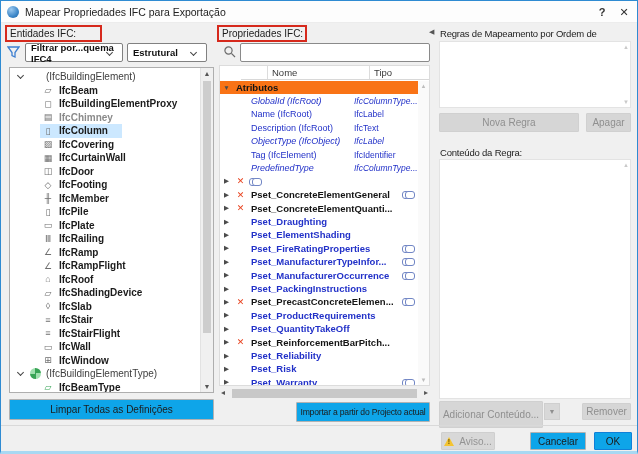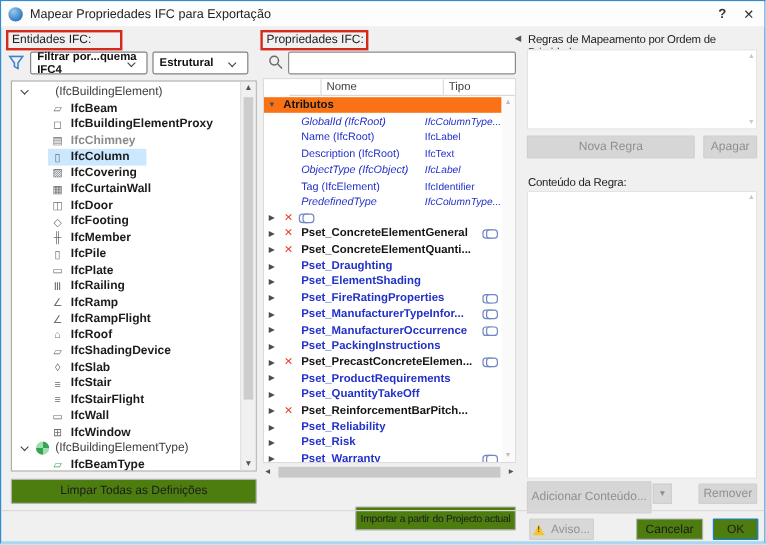--- a/index.html
+++ b/index.html
@@ -12,21 +12,21 @@
   .app-icon{width:12px;height:12px;border-radius:50%;margin:0 6px 0 6px;
             background:radial-gradient(circle at 35% 30%,#9cc9ef,#3d87c8 60%,#1b5e9e);}
   .title-text{font-size:10.5px;color:#222;}
   .tb-btn{position:absolute;top:0;width:26px;height:22px;display:flex;align-items:center;
           justify-content:center;font-size:11px;color:#333;}
   .tb-help{right:22px;font-weight:bold;}
   .tb-close{right:0;}
   
   .label{font-size:10px;color:#1c1c1c;}
   .btn{position:absolute;display:flex;align-items:center;justify-content:center;
-       background:#4d7c0f;border:1px solid #b2b2b2;font-size:10px;color:#1c1c1c;border-radius:1px;}
+       background:#0ea5e9;border:1px solid #b2b2b2;font-size:10px;color:#1c1c1c;border-radius:1px;}
   .btn.disabled{background:#d8d8d8;border-color:#cfcfcf;color:#939393;}
   .btn.flat-disabled{background:#d6d6d6;border:1px solid #d0d0d0;color:#8f8f8f;}
   .btn.default{border:1px solid #1080d8;}
   .redbox{position:absolute;border:2px solid #d6291c;background:transparent;}
   .chev{display:inline-block;width:5px;height:5px;border-right:1.4px solid #444;
         border-bottom:1.4px solid #444;transform:rotate(45deg);margin:0 4px 2px 4px;}
   .combo{position:absolute;background:#fff;border:1px solid #818181;display:flex;
          align-items:center;font-size:9.5px;font-weight:600;color:#111;padding-left:5px;border-radius:2px;}
   .combo .chev{position:absolute;right:6px;top:6px;}
   
@@ -475,21 +475,21 @@
       <span class="arr" style="bottom:2px;">▼</span>
     </div>
   </div>
 
   <div class="hscroll" style="left:218px;top:386px;width:211px;">
     <span class="arr" style="left:2px;">◂</span>
     <div class="thumb" style="left:13px;right:13px;"></div>
     <span class="arr" style="right:2px;">▸</span>
   </div>
 
-  <div class="btn" style="left:295px;top:421px;width:134px;height:20px;font-size:8.6px;letter-spacing:-0.2px;">Importar a partir do Projecto actual</div>
+  <div class="btn" style="left:295px;top:401px;width:134px;height:20px;font-size:8.6px;letter-spacing:-0.2px;">Importar a partir do Projecto actual</div>
 
   <span class="collapse-arr">◀</span>
   <div class="rlabel" style="left:439px;top:27px;width:194px;">Regras de Mapeamento por Ordem de Prioridade:</div>
 
   <div class="whitebox" style="left:438px;top:40px;width:192px;height:67px;">
     <span class="corner-arr" style="top:2px;">▲</span>
     <span class="corner-arr" style="bottom:2px;">▼</span>
   </div>
   <div class="btn flat-disabled" style="left:438px;top:112px;width:140px;height:19px;">Nova Regra</div>
   <div class="btn flat-disabled" style="left:585px;top:112px;width:45px;height:19px;">Apagar</div>

